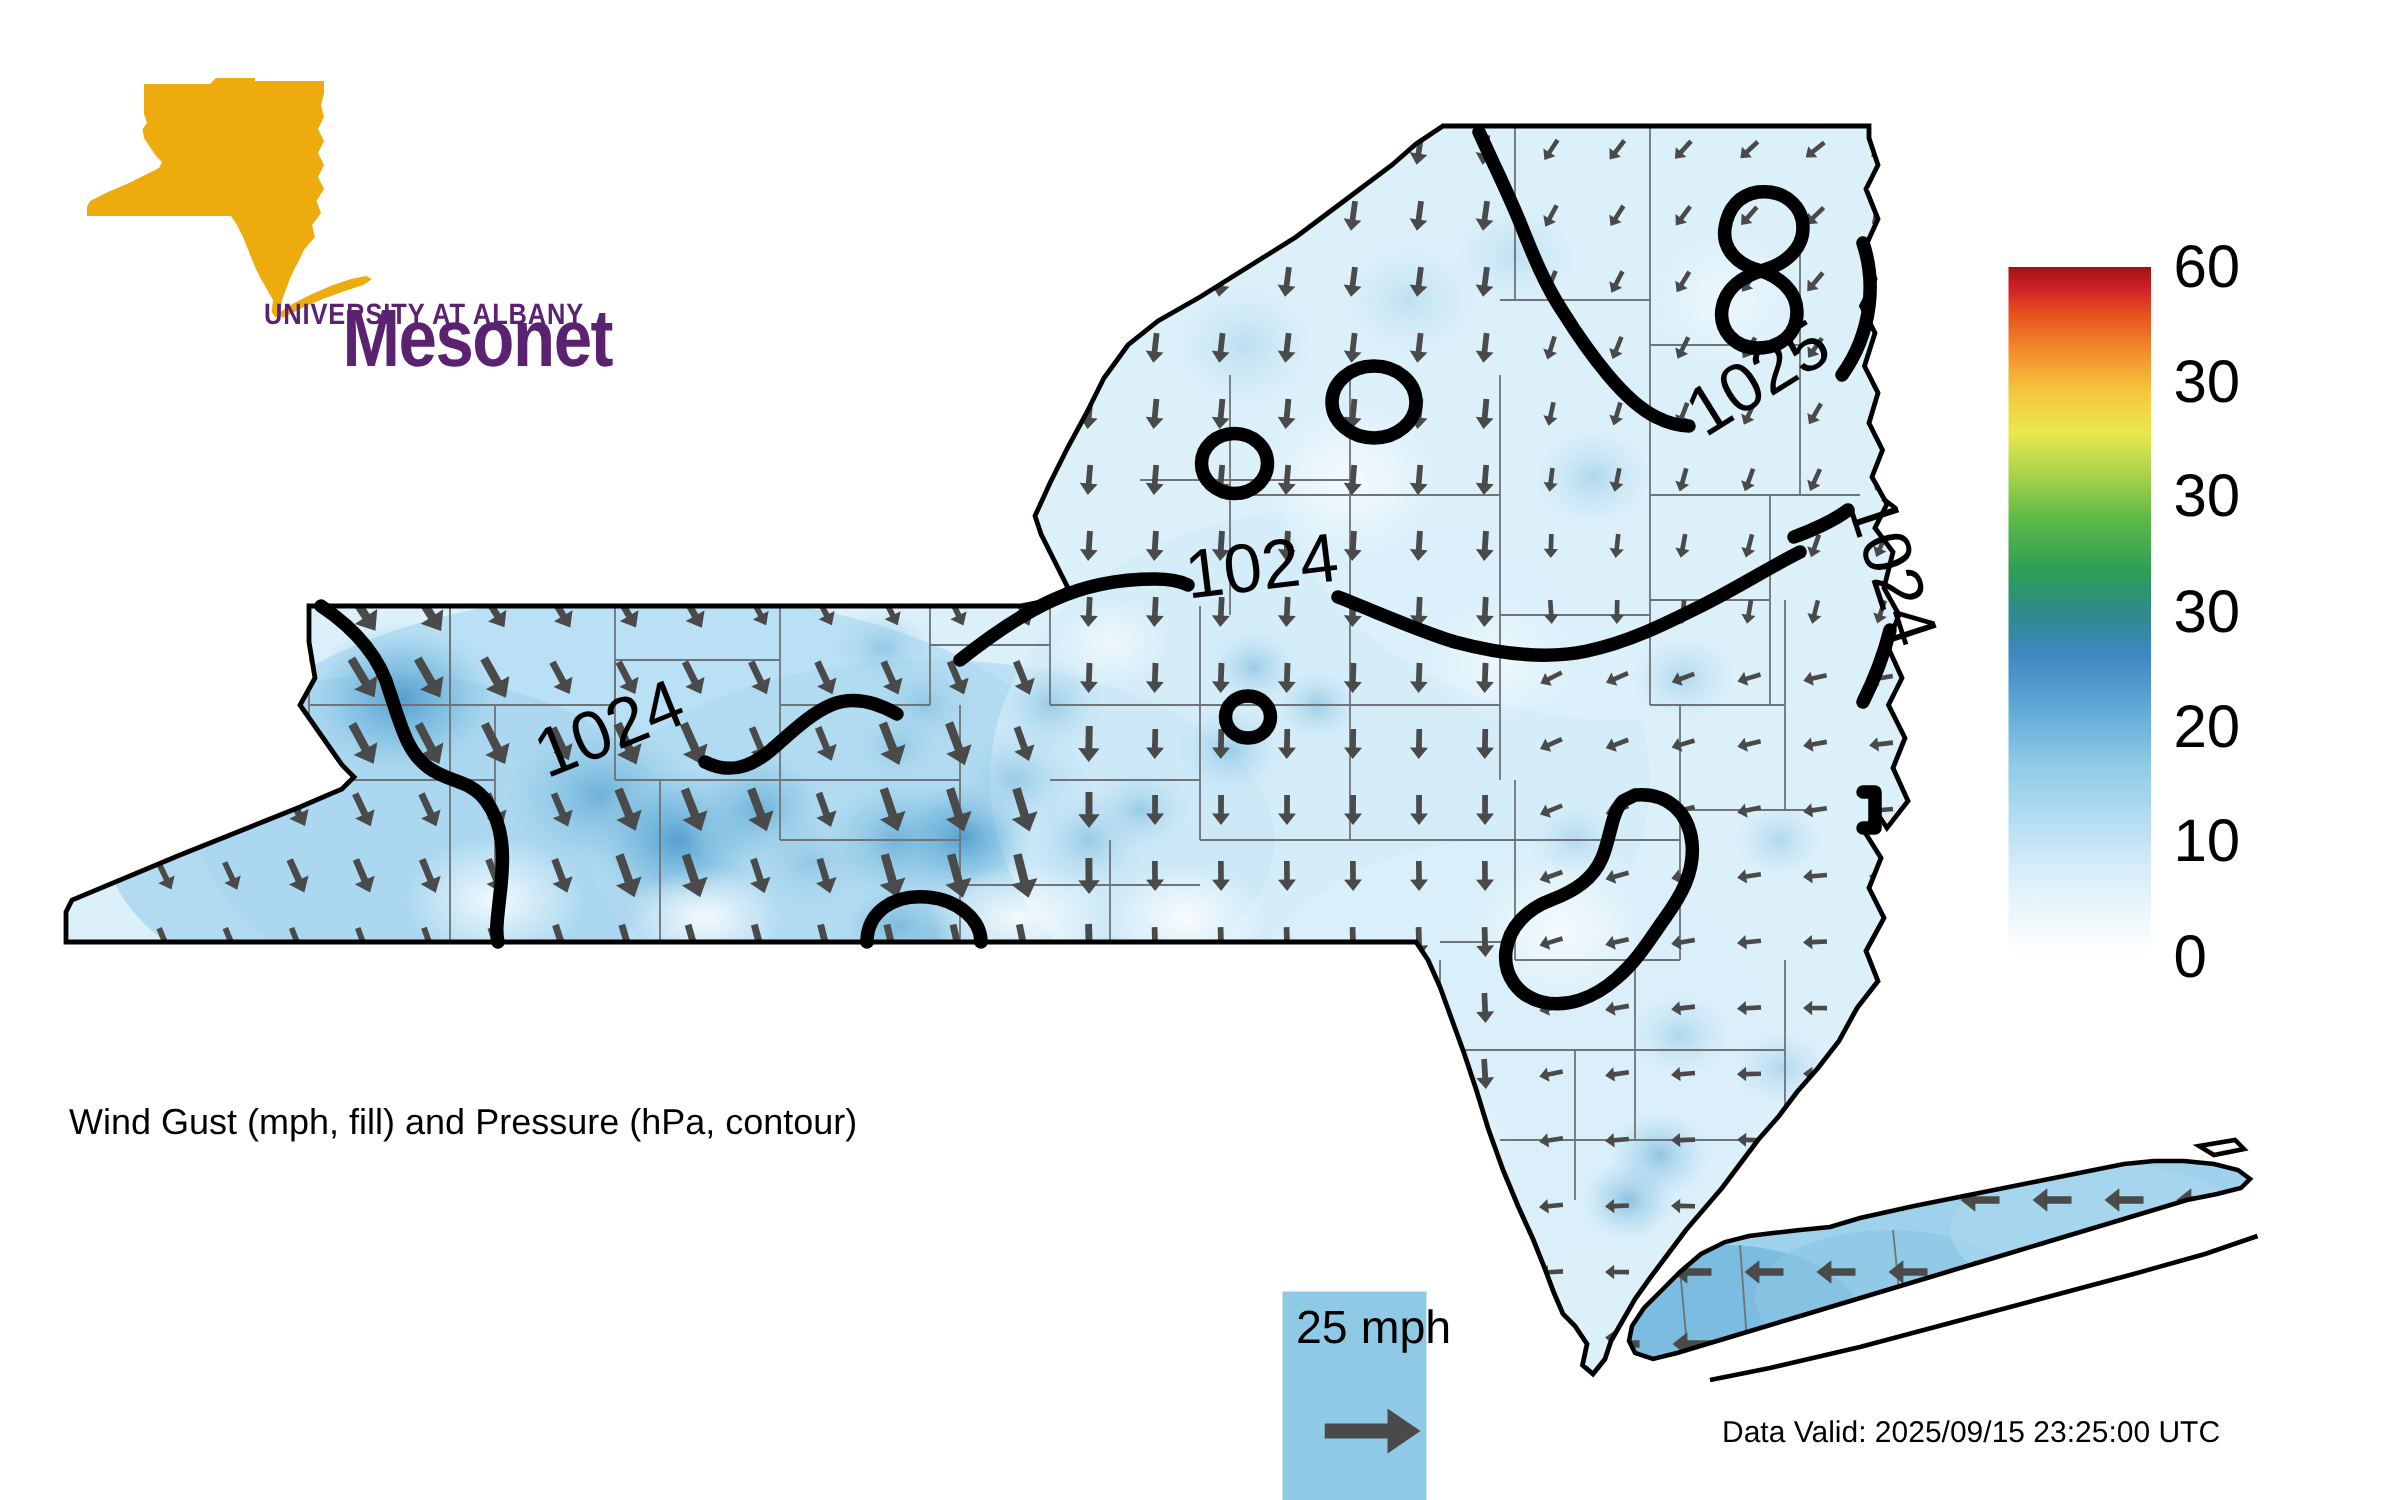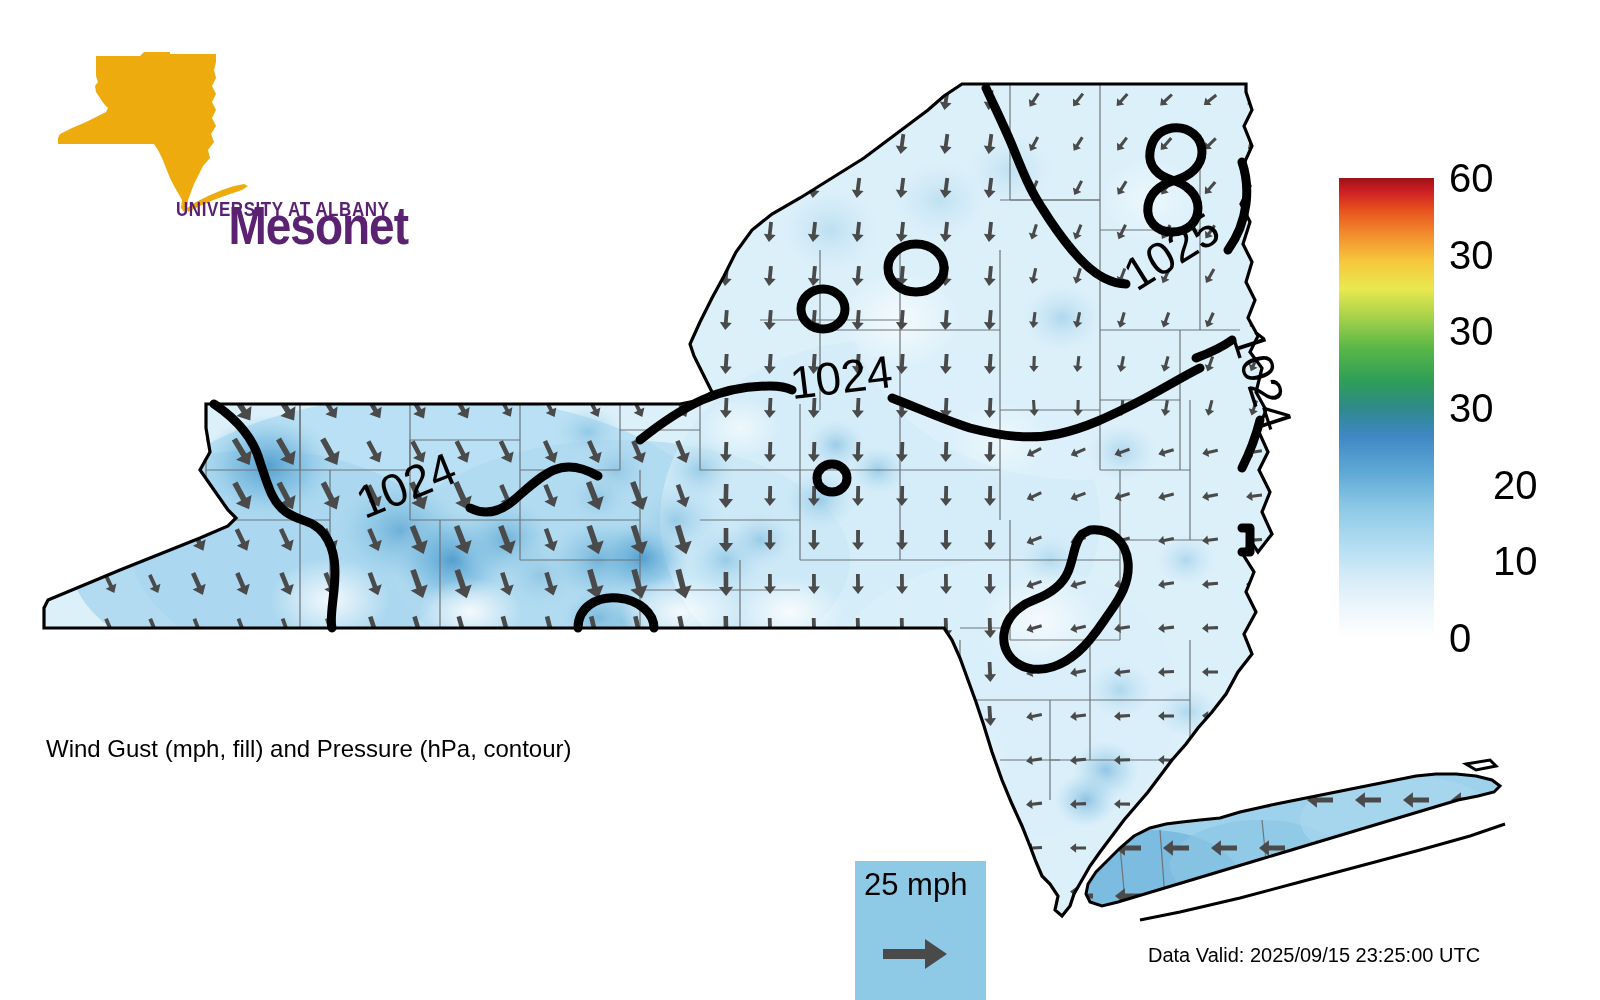--- a/index.html
+++ b/index.html
@@ -117,21 +117,21 @@
     line-height: 62px;
     color: #000;
     white-space: nowrap;
   }
 
   
   #wind-legend {
     position: absolute;
     left: 855px;
     top: 861px;
-    width: 131px;
+    width: 96px;
     height: 139px;
     background: #8ecae6;
   }
   #wind-legend .wl-label {
     position: absolute;
     left: 9px;
     top: 6px;
     font-size: 31px;
     line-height: 36px;
     color: #000;
@@ -956,22 +956,22 @@
 </div>
 
 <div id="colorbar">
   <div class="bar" id="cb-bar" style="background: linear-gradient(rgb(158, 18, 22) 0%, rgb(207, 31, 36) 3%, rgb(232, 82, 31) 7%, rgb(242, 138, 44) 12%, rgb(246, 198, 60) 18%, rgb(234, 232, 79) 24%, rgb(169, 211, 74) 30%, rgb(88, 183, 71) 37%, rgb(47, 158, 86) 44%, rgb(46, 138, 138) 50%, rgb(63, 135, 196) 56%, rgb(95, 169, 214) 64%, rgb(142, 202, 230) 72%, rgb(179, 221, 242) 80%, rgb(214, 236, 248) 87%, rgb(238, 247, 252) 94%, rgb(255, 255, 255) 100%);"></div>
 </div>
 <div id="cb-ticks">
     <div class="tick" style="top: -17px;">60</div>
     <div class="tick" style="top: 59.6667px;">30</div>
     <div class="tick" style="top: 136.333px;">30</div>
     <div class="tick" style="top: 213px;">30</div>
-    <div class="tick" style="top: 289.667px; margin-left: 44px;">20</div>
-    <div class="tick" style="top: 366.333px; margin-left: 44px;">10</div>
+    <div class="tick" style="top: 289.667px;">20</div>
+    <div class="tick" style="top: 366.333px;">10</div>
     <div class="tick" style="top: 443px;">0</div>
   </div>
 
 <div id="caption">
   <div class="cap-line">Wind Gust (mph, fill) and Pressure (hPa, contour)</div>
 </div>
 
 <div id="wind-legend">
   <div class="wl-label">25 mph</div>
   <svg class="wl-arrow" width="66" height="34" viewBox="0 0 66 34">

